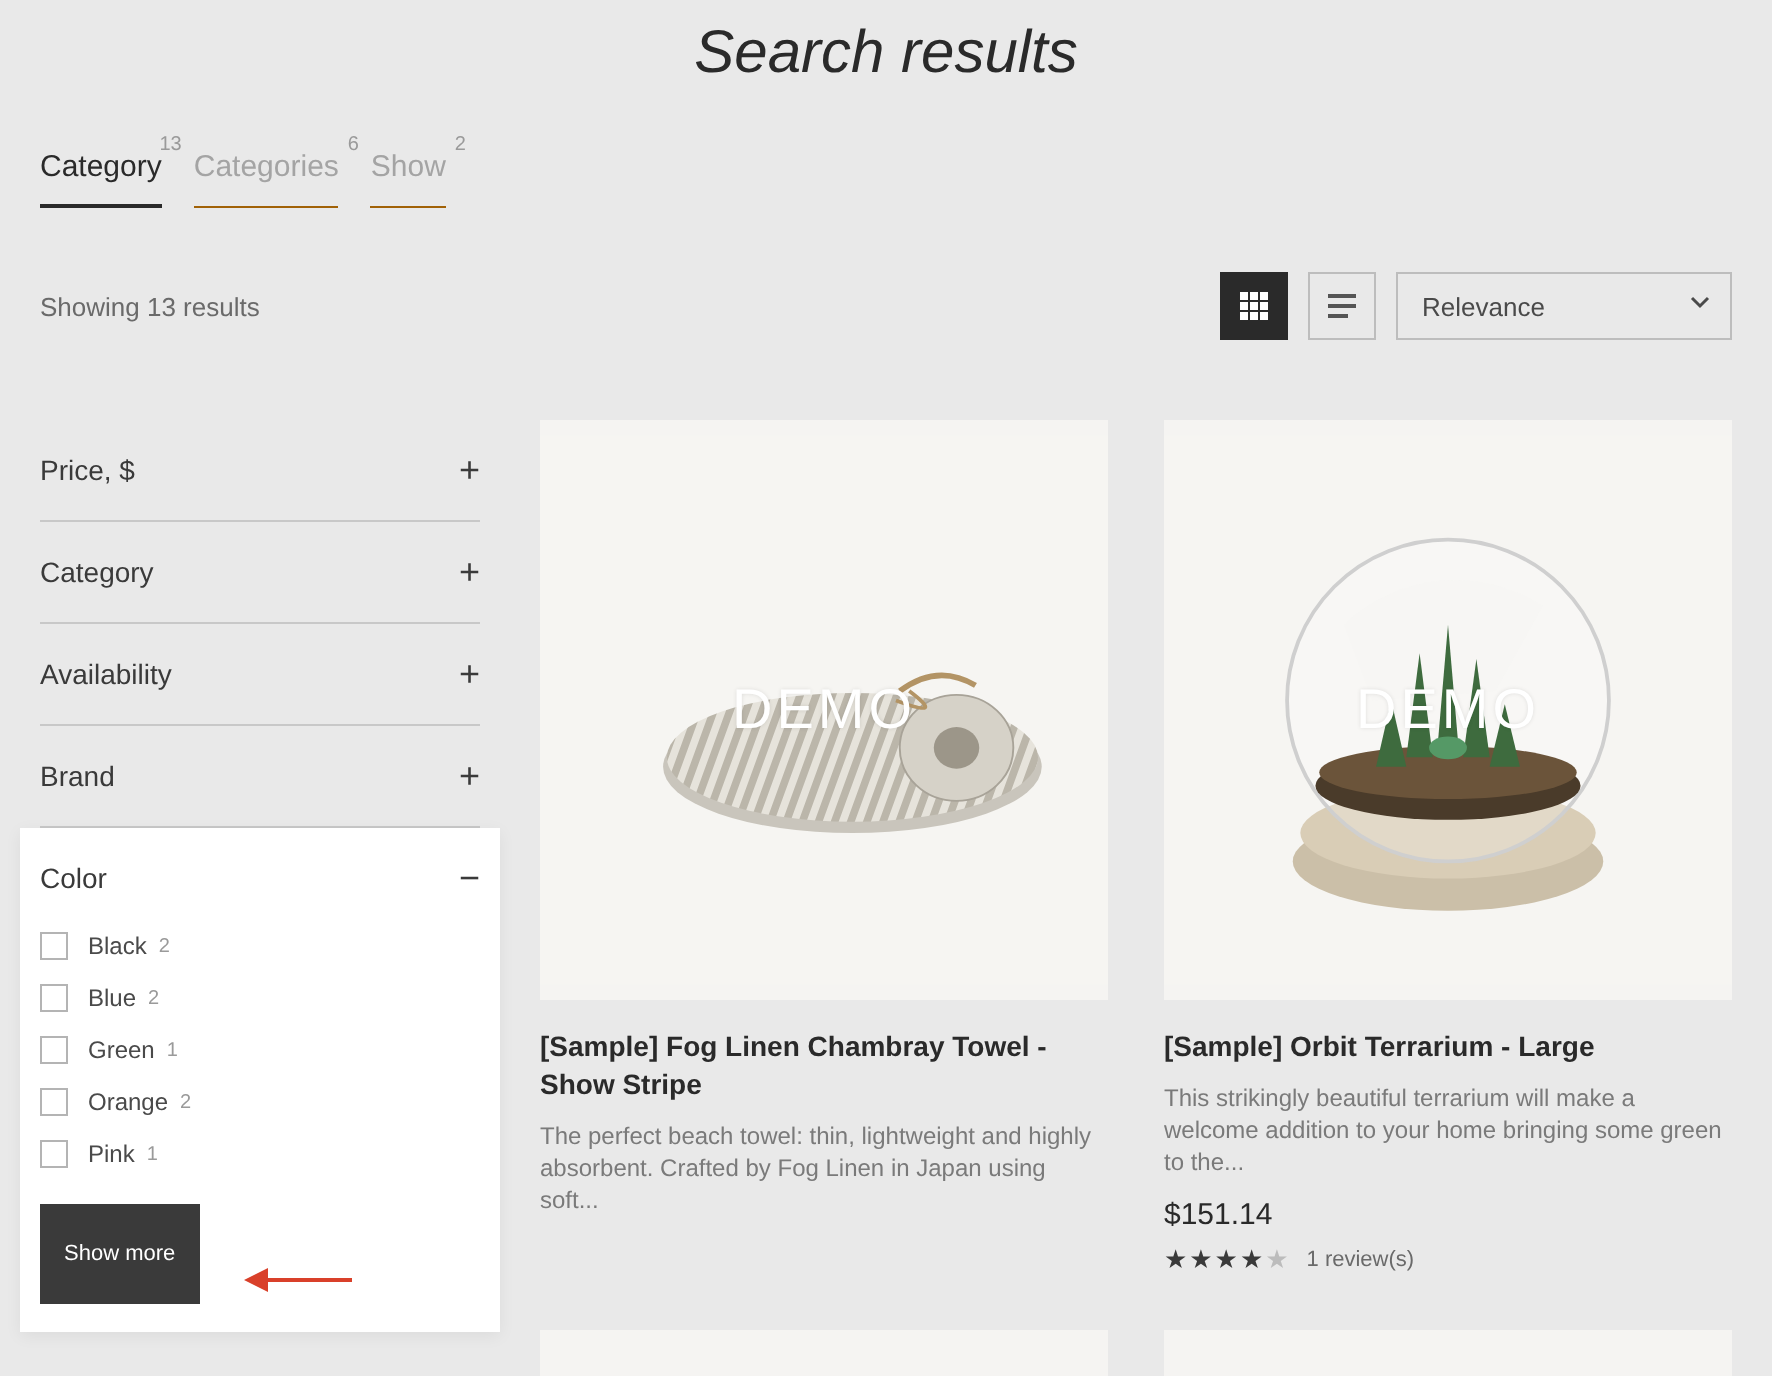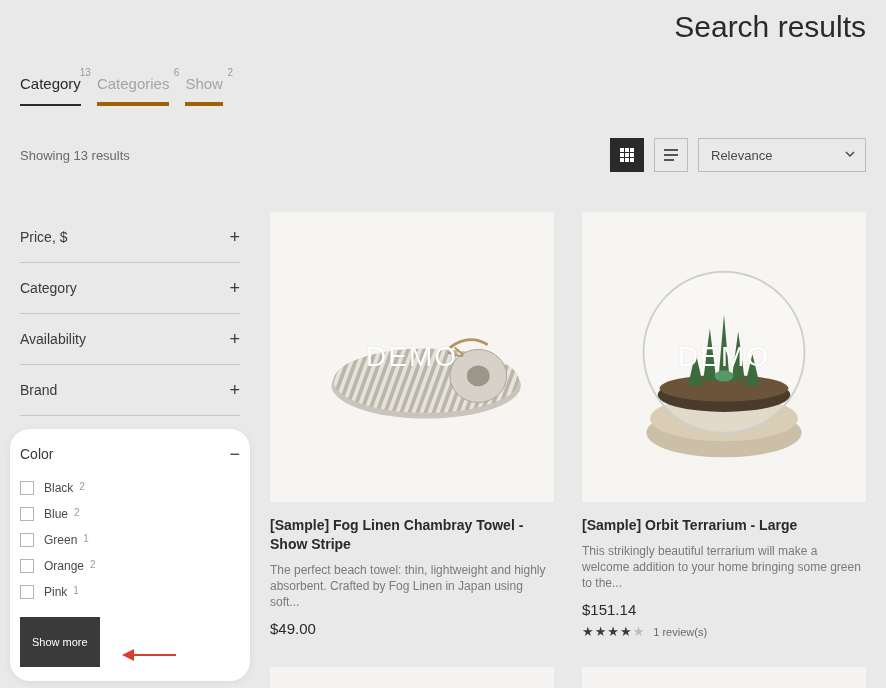--- a/index.html
+++ b/index.html
@@ -1,38 +1,38 @@
 <!DOCTYPE html>
 <html><head>
 <meta charset="utf-8">
 <style>
 * { box-sizing: border-box; margin: 0; padding: 0; }
 body { font-family: -apple-system, BlinkMacSystemFont, "Segoe UI", Arial, sans-serif; background: #e9e9e9; color: #333; width: 886px; }
 .page { padding: 0 20px 20px; }
-.title { text-align: right; font-size: 30px; font-weight: 500; color: #2a2a2a; padding: 10px 0 25px; }
+.title { text-align: center; font-size: 30px; font-weight: 500; color: #2a2a2a; padding: 10px 0 25px; font-style: italic; }
 .tabs { display: flex; gap: 16px; }
-.tab { position: relative; padding: 6px 0 10px; cursor: pointer; color: #a4a4a4; font-size: 15px; border-bottom: 4px solid #a16207; }
+.tab { position: relative; padding: 6px 0 10px; cursor: pointer; color: #a4a4a4; font-size: 15px; border-bottom: 1px solid #a16207; }
 .tab.active { color: #2a2a2a; border-bottom: 2px solid #2a2a2a; }
 .tab .sup { position: absolute; top: -2px; right: -10px; font-size: 10px; color: #9a9a9a; }
 .toolbar { display: flex; align-items: center; justify-content: space-between; margin-top: 32px; }
 .results-count { font-size: 13px; color: #6a6a6a; }
 .toolbar-right { display: flex; align-items: center; gap: 10px; }
 .view-btn { width: 34px; height: 34px; display: flex; align-items: center; justify-content: center; border: 1px solid #bdbdbd; background: #e9e9e9; cursor: pointer; }
 .view-btn.active { background: #2a2a2a; border-color: #2a2a2a; color: #fff; }
 .select-wrap { position: relative; }
 .select { width: 168px; height: 34px; border: 1px solid #bdbdbd; background: #e9e9e9; padding: 0 28px 0 12px; font-size: 13px; color: #4a4a4a; appearance: none; cursor: pointer; }
 .select-caret { position: absolute; right: 10px; top: 50%; transform: translateY(-50%); pointer-events: none; color: #4a4a4a; }
 .main { display: flex; gap: 30px; margin-top: 40px; }
 .sidebar { width: 220px; flex-shrink: 0; }
 .filter { border-bottom: 1px solid #c8c8c8; }
 .filter-head { display: flex; align-items: center; justify-content: space-between; padding: 16px 0; cursor: pointer; font-size: 14px; color: #3a3a3a; }
-.filter.open { background: #fff; padding: 0 10px 14px; margin: 13px -10px 10px; border-bottom: none; border-radius: 20px; }
+.filter.open { background: #fff; padding: 0 10px 14px; margin: 0 -10px 10px; border-bottom: none; }
 .filter.open .filter-head { padding: 16px 0 12px; }
 .options { padding: 0 0 6px; }
-.option { display: flex; align-items: flex-start; gap: 10px; padding: 6px 0; font-size: 12px; color: #4a4a4a; cursor: pointer; }
+.option { display: flex; align-items: center; gap: 10px; padding: 6px 0; font-size: 12px; color: #4a4a4a; cursor: pointer; }
 .checkbox { width: 14px; height: 14px; border: 1px solid #b4b4b4; background: #fff; flex-shrink: 0; }
 .option .count { font-size: 10px; color: #9a9a9a; margin-left: -4px; vertical-align: super; }
 .show-more { display: inline-block; background: #3a3a3a; color: #fff; font-size: 11px; padding: 19px 12px; border: none; cursor: pointer; margin-top: 6px; }
 .arrow { position: absolute; left: 112px; bottom: 16px; }
 .products { flex: 1; display: grid; grid-template-columns: 1fr 1fr; gap: 28px; }
 .card { display: flex; flex-direction: column; }
 .thumb { width: 100%; height: 290px; background: #f5f4f2; border-radius: 0; display: flex; align-items: center; justify-content: center; position: relative; overflow: hidden; }
 .watermark { position: absolute; color: #fff; font-size: 28px; font-weight: 500; letter-spacing: 2px; text-shadow: 0 0 2px rgba(0,0,0,.1); }
 .card-title { font-size: 14px; color: #2a2a2a; margin-top: 14px; line-height: 1.35; }
 .card-desc { font-size: 12px; color: #7a7a7a; margin-top: 8px; line-height: 1.35; }
@@ -187,21 +187,20 @@
               <ellipse cx="160" cy="55" rx="30" ry="28" fill="#d6d2c8" stroke="#a8a398" stroke-width="1"></ellipse>
               <ellipse cx="160" cy="55" rx="12" ry="11" fill="#9c9689"></ellipse>
               <path d="M130 25 Q150 10 170 22" stroke="#b39465" stroke-width="3" fill="none"></path>
               <path d="M135 25 Q155 40 128 30" stroke="#b39465" stroke-width="2" fill="none"></path>
             </g>
           </svg>
           <span class="watermark">DEMO</span>
         </div>
         <h3 class="card-title">[Sample] Fog Linen Chambray Towel - Show Stripe</h3>
         <p class="card-desc">The perfect beach towel: thin, lightweight and highly absorbent. Crafted by Fog Linen in Japan using soft...</p>
-        <div class="price">$49.00</div>
       </article>
 
       <article class="card">
         <div class="thumb">
           <svg class="terr-svg" viewBox="0 0 300 290">
             <rect width="300" height="290" fill="#f6f5f2"></rect>
             <ellipse cx="150" cy="225" rx="82" ry="26" fill="#cbbfa8"></ellipse>
             <ellipse cx="150" cy="210" rx="78" ry="24" fill="#d9cdb6"></ellipse>
             <circle cx="150" cy="140" r="85" fill="rgba(255,255,255,0.25)" stroke="#cfcfcf" stroke-width="2"></circle>
             <path d="M95 100 A85 85 0 0 1 200 90 L175 135 L110 140 Z" fill="#f6f5f2" opacity="0.4"></path>

